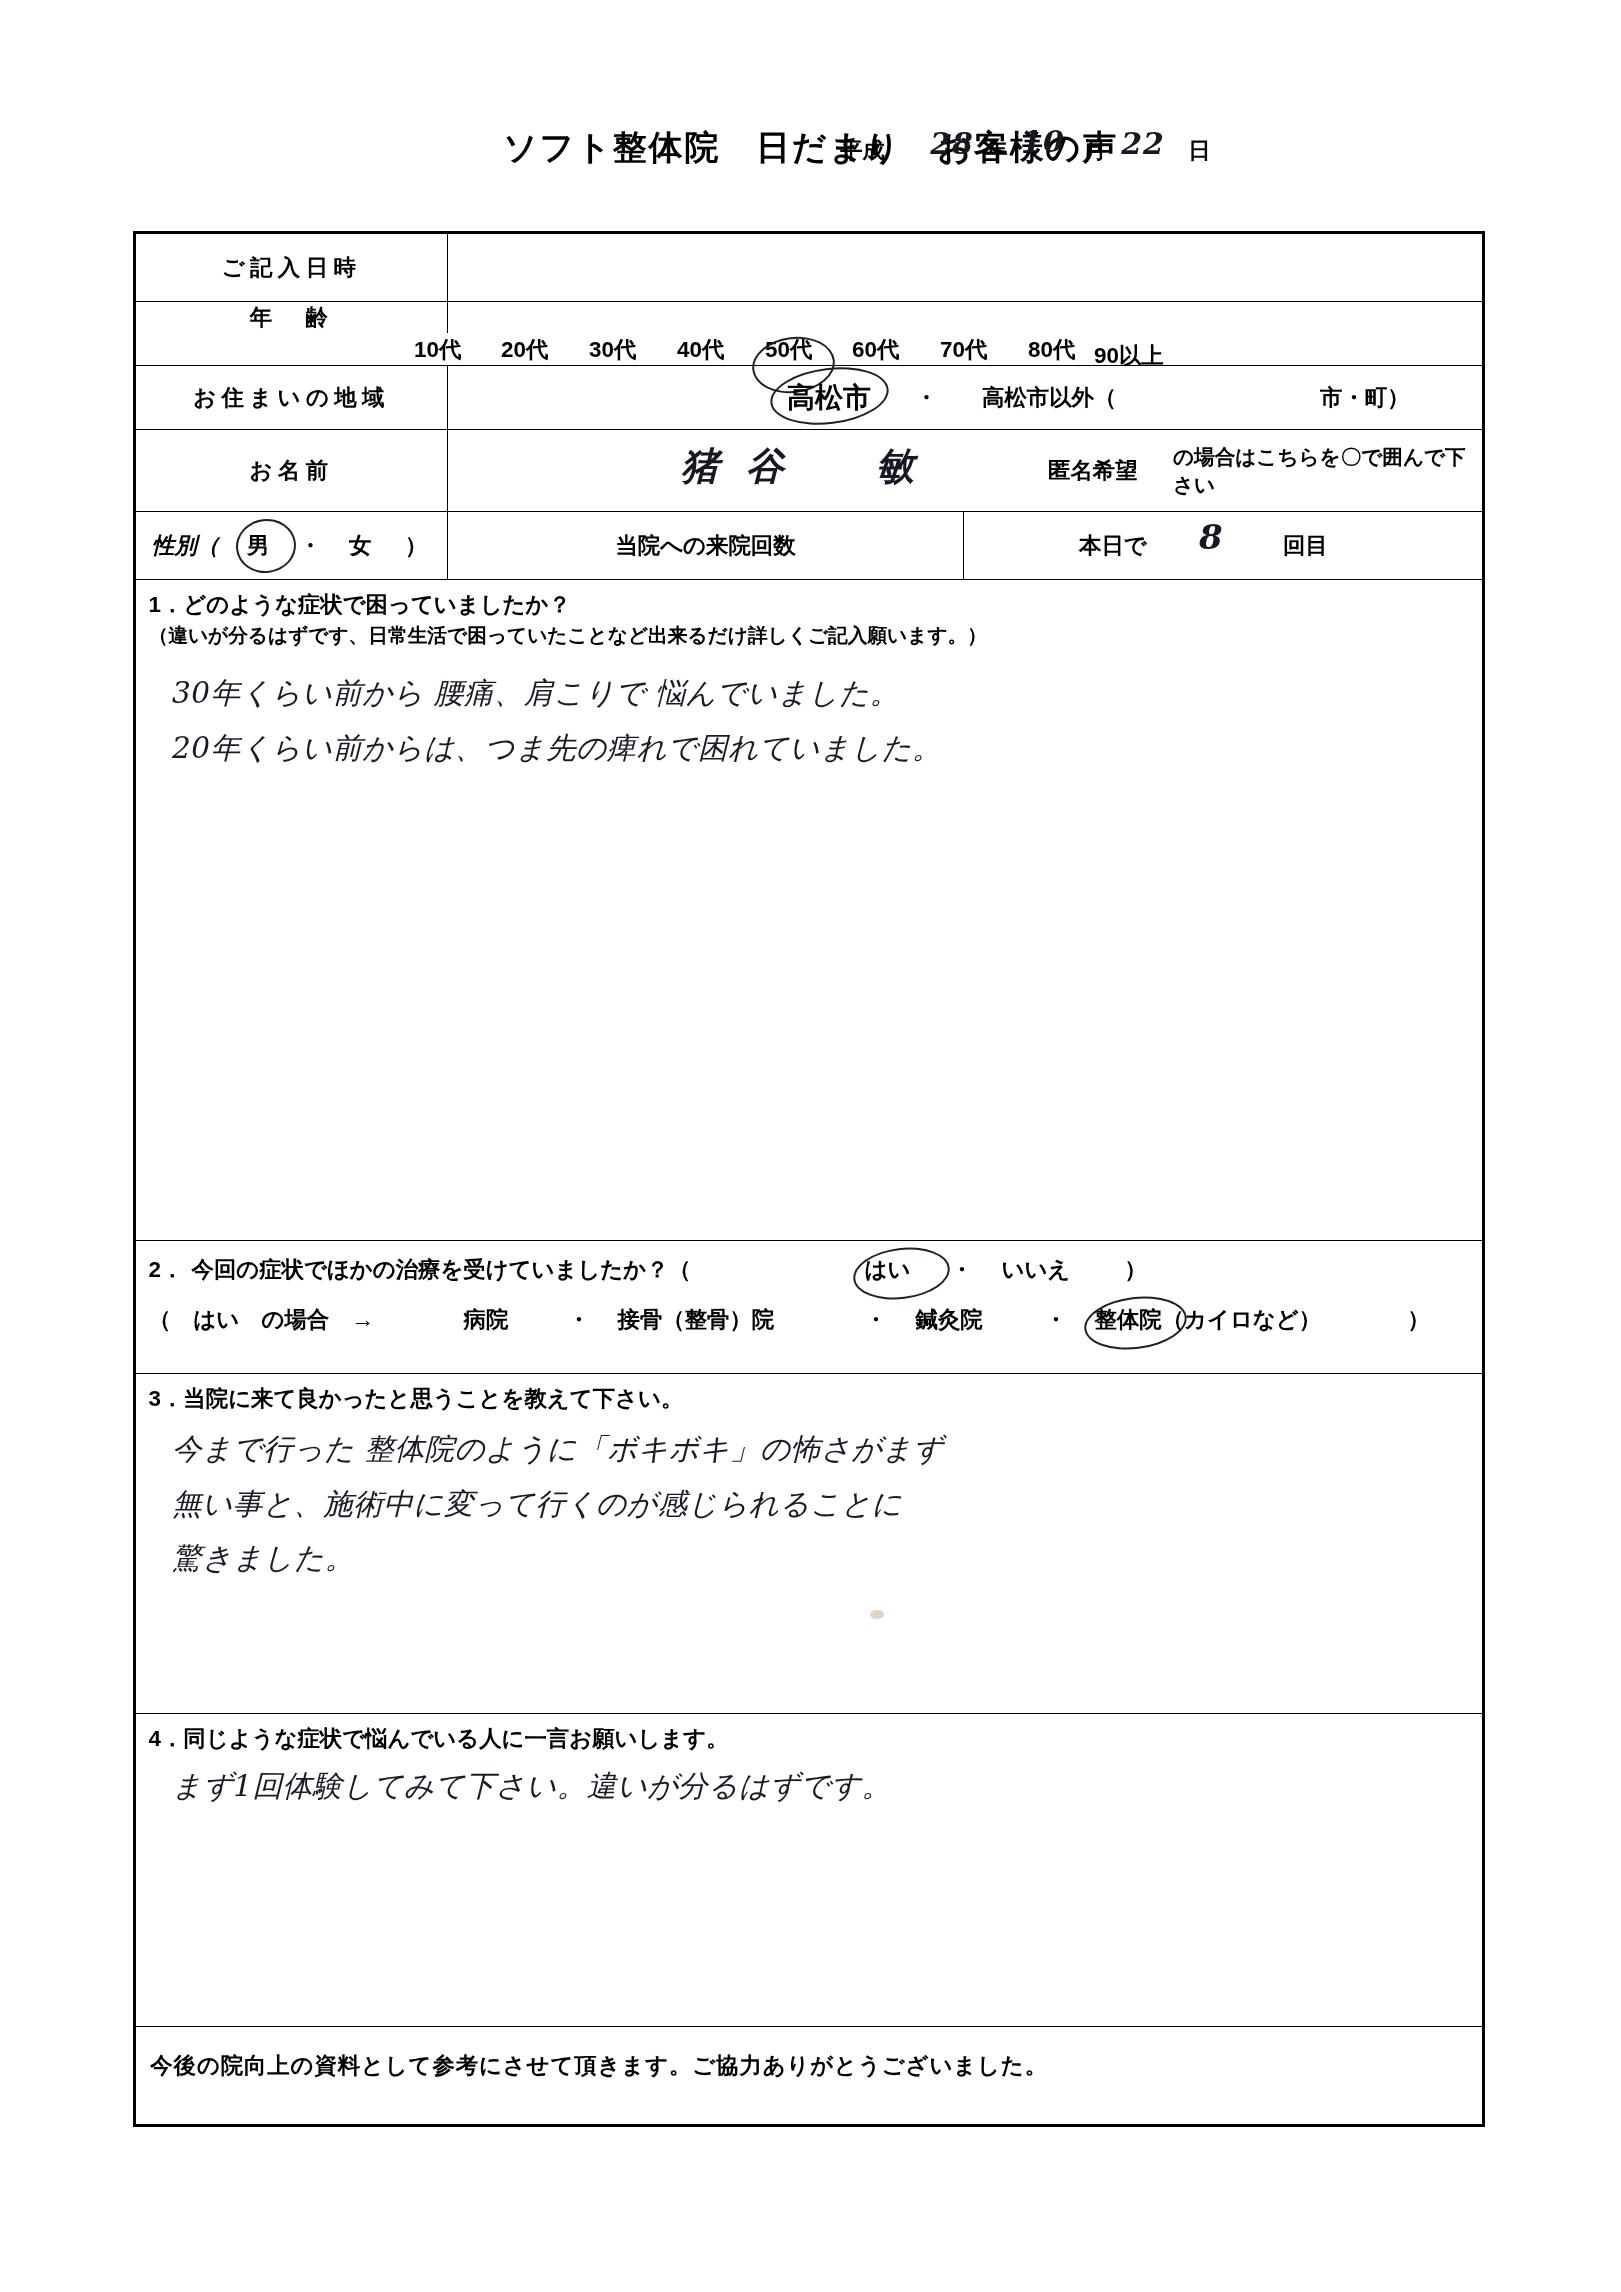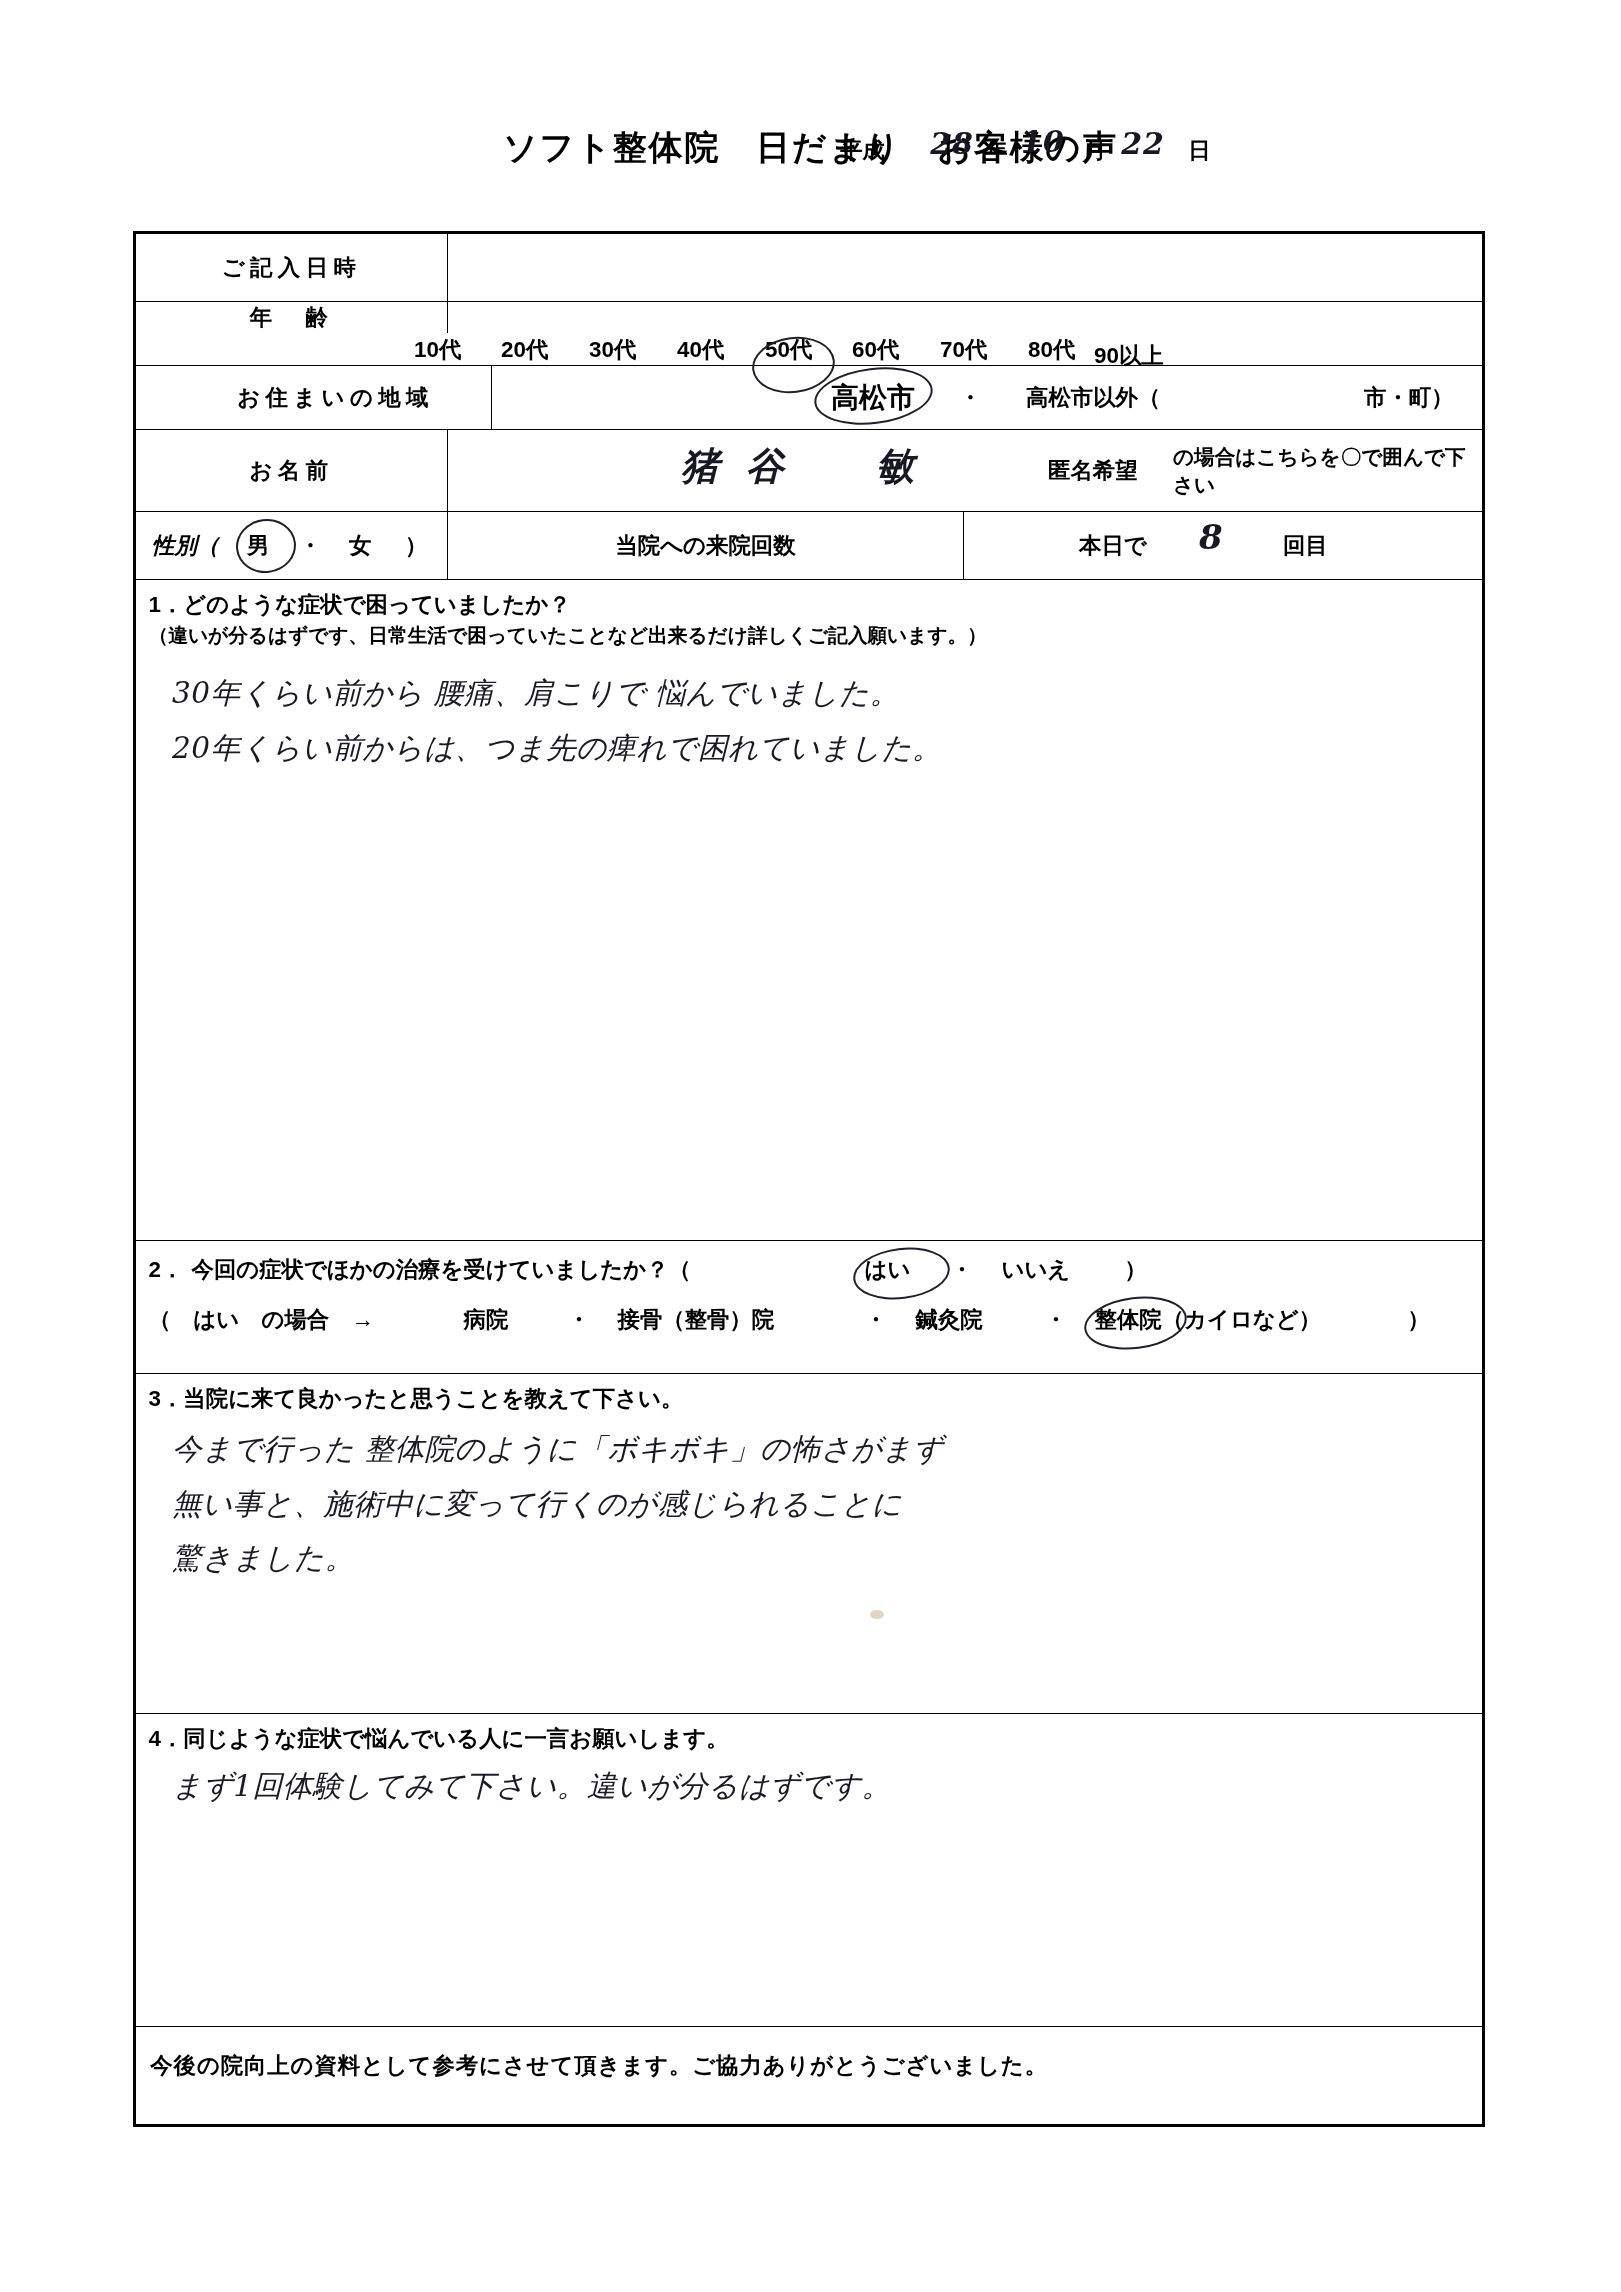--- a/index.html
+++ b/index.html
@@ -175,21 +175,21 @@
         <span style="position:absolute; left:541px; font-size:22.4px;">40代</span>
         <span style="position:absolute; left:629px; font-size:22.4px;">50代</span>
         <span style="position:absolute; left:716px; font-size:22.4px;">60代</span>
         <span style="position:absolute; left:804px; font-size:22.4px;">70代</span>
         <span style="position:absolute; left:892px; font-size:22.4px;">80代</span>
         <span style="position:absolute; left:958px; font-size:22.4px;margin-top:12px;">90以上</span>
         <span class="circled" style="left:616px; top:3.6px; width:79px; height:52px;"></span>
       </div>
     </div>
 
-    <div class="row" style="height:64px;padding-left:44px;">
+    <div class="row" style="height:64px;">
       <div class="cell label-cell vline">お住まいの地域</div>
       <div class="cell" style="flex:1; position:relative;">
         <span style="position:absolute; left:339px; font-size:28px;">高松市</span>
         <span style="position:absolute; left:467px; font-size:22.4px;">・</span>
         <span style="position:absolute; left:534px; font-size:22.4px;">高松市以外（</span>
         <span style="position:absolute; left:872px; font-size:22.4px;">市・町）</span>
         <span class="circled" style="left:322px; top:1.8px; width:115px; height:52px;"></span>
       </div>
     </div>
 

